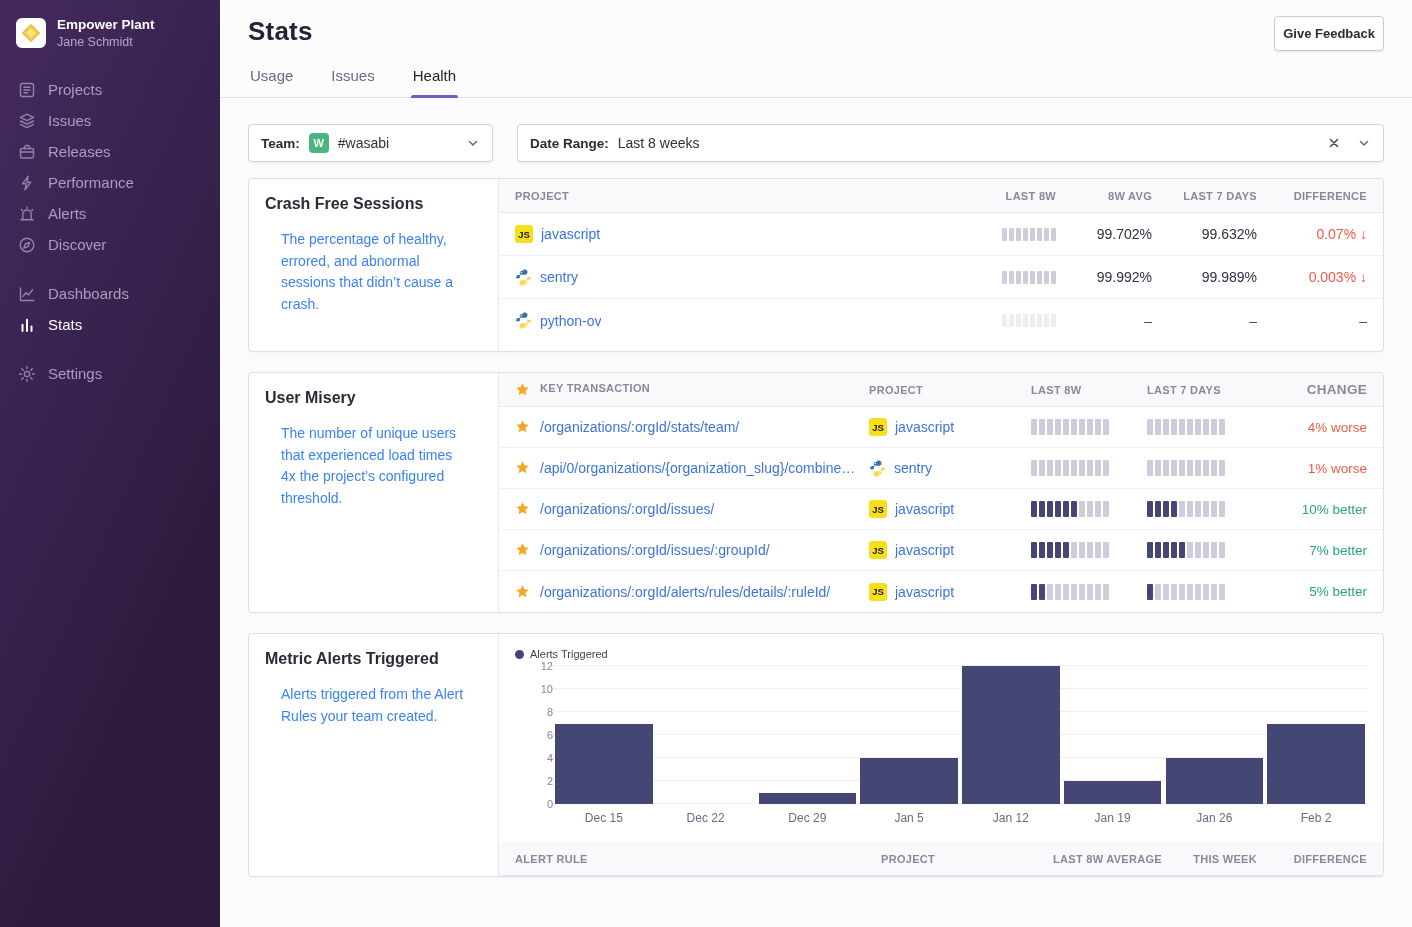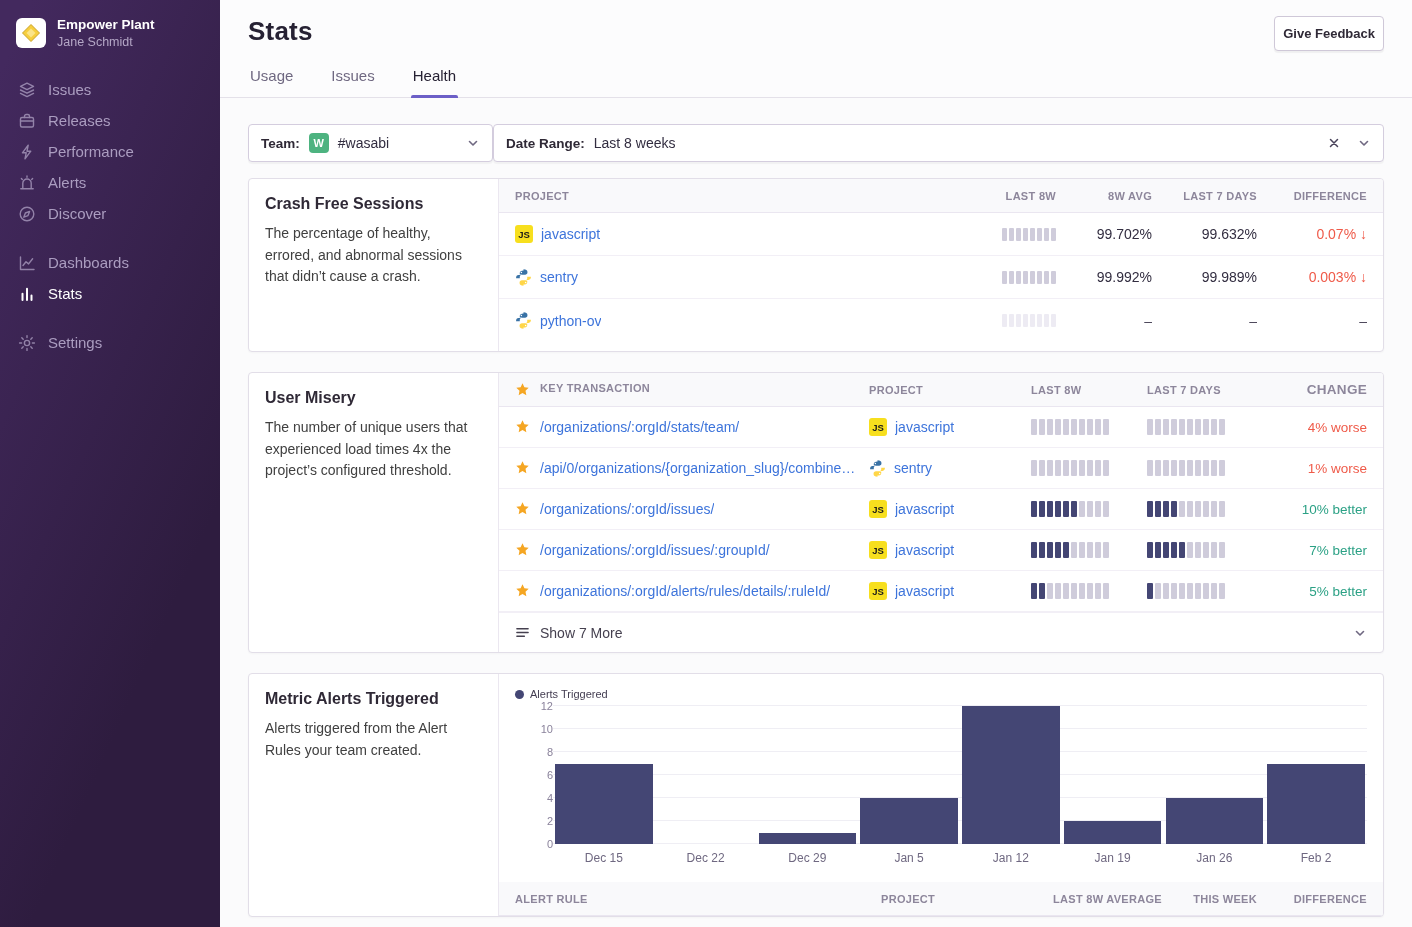--- a/index.html
+++ b/index.html
@@ -36,37 +36,37 @@
     font-size:13px; font-weight:700; color:#2f2936; box-shadow:0 2px 1px rgba(0,0,0,.05); cursor:pointer;
     font-family:"Liberation Sans",sans-serif; }
   .tabs-wrap { display:flex; gap:34px; padding:0 28px; margin-top:8px; border-bottom:1px solid #e4e1e9; }
   .tab { position:relative; padding:8px 2px 13px; font-size:15px; color:#6f6881; cursor:pointer; }
   .tab.active { color:#262133; }
   .tab.active::after { content:""; position:absolute; left:0; right:0; bottom:-1px; height:3px; background:#6c5fc7; border-radius:2px 2px 0 0; }
 
   .content { flex:1; padding:26px 28px 0; background:#fbfbfc; overflow:hidden; }
 
   
-  .filters { display:flex; gap:0; margin-bottom:16px; }
+  .filters { display:flex; gap:24px; margin-bottom:16px; }
   .select-box { height:38px; background:#fff; border:1px solid #d4cdde; border-radius:4px;
     display:flex; align-items:center; gap:9px; padding:0 12px; box-shadow:0 2px 1px rgba(0,0,0,.04); cursor:pointer; }
   .team-box { width:245px; }
   .date-box { flex:1; }
   .filter-label { font-size:13.5px; font-weight:700; color:#2f2936; }
   .filter-value { font-size:14px; color:#322d40; }
   .team-badge { width:20px; height:20px; border-radius:4px; background:#4db380; color:#fff;
     font-size:11px; font-weight:700; display:grid; place-items:center; }
   .box-right { margin-left:auto; display:flex; align-items:center; gap:16px; }
 
   
   .panel { background:#fff; border:1px solid #e2dee8; border-radius:4px; box-shadow:0 1px 2px rgba(0,0,0,.03);
     display:flex; margin-bottom:20px; overflow:hidden; }
   .panel-left { width:250px; flex:0 0 250px; border-right:1px solid #ebe7f0; padding:16px; }
   .panel-title { font-size:16px; font-weight:700; color:#2f2936; margin:0 0 10px; }
-  .panel-desc { font-size:14px; color:#404040; line-height:1.55; margin:0; }
+  .panel-desc { font-size:14px; color:#3b82f6; line-height:1.55; margin:16px; }
   .panel-right { flex:1; display:flex; flex-direction:column; min-width:0; }
 
   .thead { display:flex; align-items:center; height:34px; padding:0 16px; background:#f9f9fb;
     border-bottom:1px solid #eae6f0; font-size:11px; font-weight:700; color:#8d869b; letter-spacing:.3px; }
   .trow { display:flex; align-items:center; height:43px; padding:0 16px; border-bottom:1px solid #f2eff6; font-size:14px; color:#322d40; }
   .panel-right .trow:last-child { border-bottom:0; }
 
   .link { color:#3d74db; text-decoration:none; white-space:nowrap; overflow:hidden; text-overflow:ellipsis; cursor:pointer; }
 
   
@@ -139,20 +139,27 @@
     </div>
     <div>
       <div class="org-name">Empower Plant</div>
       <div class="org-user">Jane Schmidt</div>
     </div>
   </div>
 
   <nav class="nav">
     <div class="nav-item">
       <svg width="18" height="18" viewBox="0 0 18 18" fill="none" stroke="currentColor" stroke-width="1.4" stroke-linecap="round" stroke-linejoin="round">
+          <rect x="2.5" y="2.5" width="13" height="13" rx="2"></rect>
+          <path d="M6 6.2h6M6 9h6M6 11.8h3.5"></path>
+        </svg>
+      <span>Projects</span>
+    </div>
+    <div class="nav-item">
+      <svg width="18" height="18" viewBox="0 0 18 18" fill="none" stroke="currentColor" stroke-width="1.4" stroke-linecap="round" stroke-linejoin="round">
           <path d="M9 2.2l6.5 3.2L9 8.6 2.5 5.4z"></path>
           <path d="M2.5 9l6.5 3.2L15.5 9"></path>
           <path d="M2.5 12.4l6.5 3.2 6.5-3.2"></path>
         </svg>
       <span>Issues</span>
     </div>
     <div class="nav-item">
       <svg width="18" height="18" viewBox="0 0 18 18" fill="none" stroke="currentColor" stroke-width="1.4" stroke-linecap="round" stroke-linejoin="round">
           <rect x="2.5" y="5.5" width="13" height="9.5" rx="1.5"></rect>
           <path d="M6.5 5.5V4.2c0-.9.8-1.7 1.7-1.7h1.6c.9 0 1.7.8 1.7 1.7v1.3"></path>
@@ -568,31 +575,20 @@
                 <span class="spark-bar"></span>
                 <span class="spark-bar"></span>
                 <span class="spark-bar"></span>
                 <span class="spark-bar"></span>
                 <span class="spark-bar"></span>
               </span>
             </div>
           <div class="m-change" data-variant="better">5% better</div>
         </div>
 
-        <div class="show-more">
-          <svg width="15" height="15" viewBox="0 0 16 16" fill="none" stroke="#45404f" stroke-width="1.5" stroke-linecap="round">
-              <path d="M2 4h12M2 8h12M2 12h8"></path>
-            </svg>
-          <span>Show 7 More</span>
-          <span class="chev">
-            <svg width="14" height="14" viewBox="0 0 14 14">
-                <path d="M3.5 5.5L7 9l3.5-3.5" stroke="#6f6881" stroke-width="1.6" fill="none" stroke-linecap="round" stroke-linejoin="round"></path>
-              </svg>
-          </span>
-        </div>
       </div>
     </section>
 
     <section class="panel">
       <div class="panel-left">
         <h2 class="panel-title">Metric Alerts Triggered</h2>
         <p class="panel-desc">Alerts triggered from the Alert Rules your team created.</p>
       </div>
       <div class="panel-right metric-right">
         <div class="chart-head">

